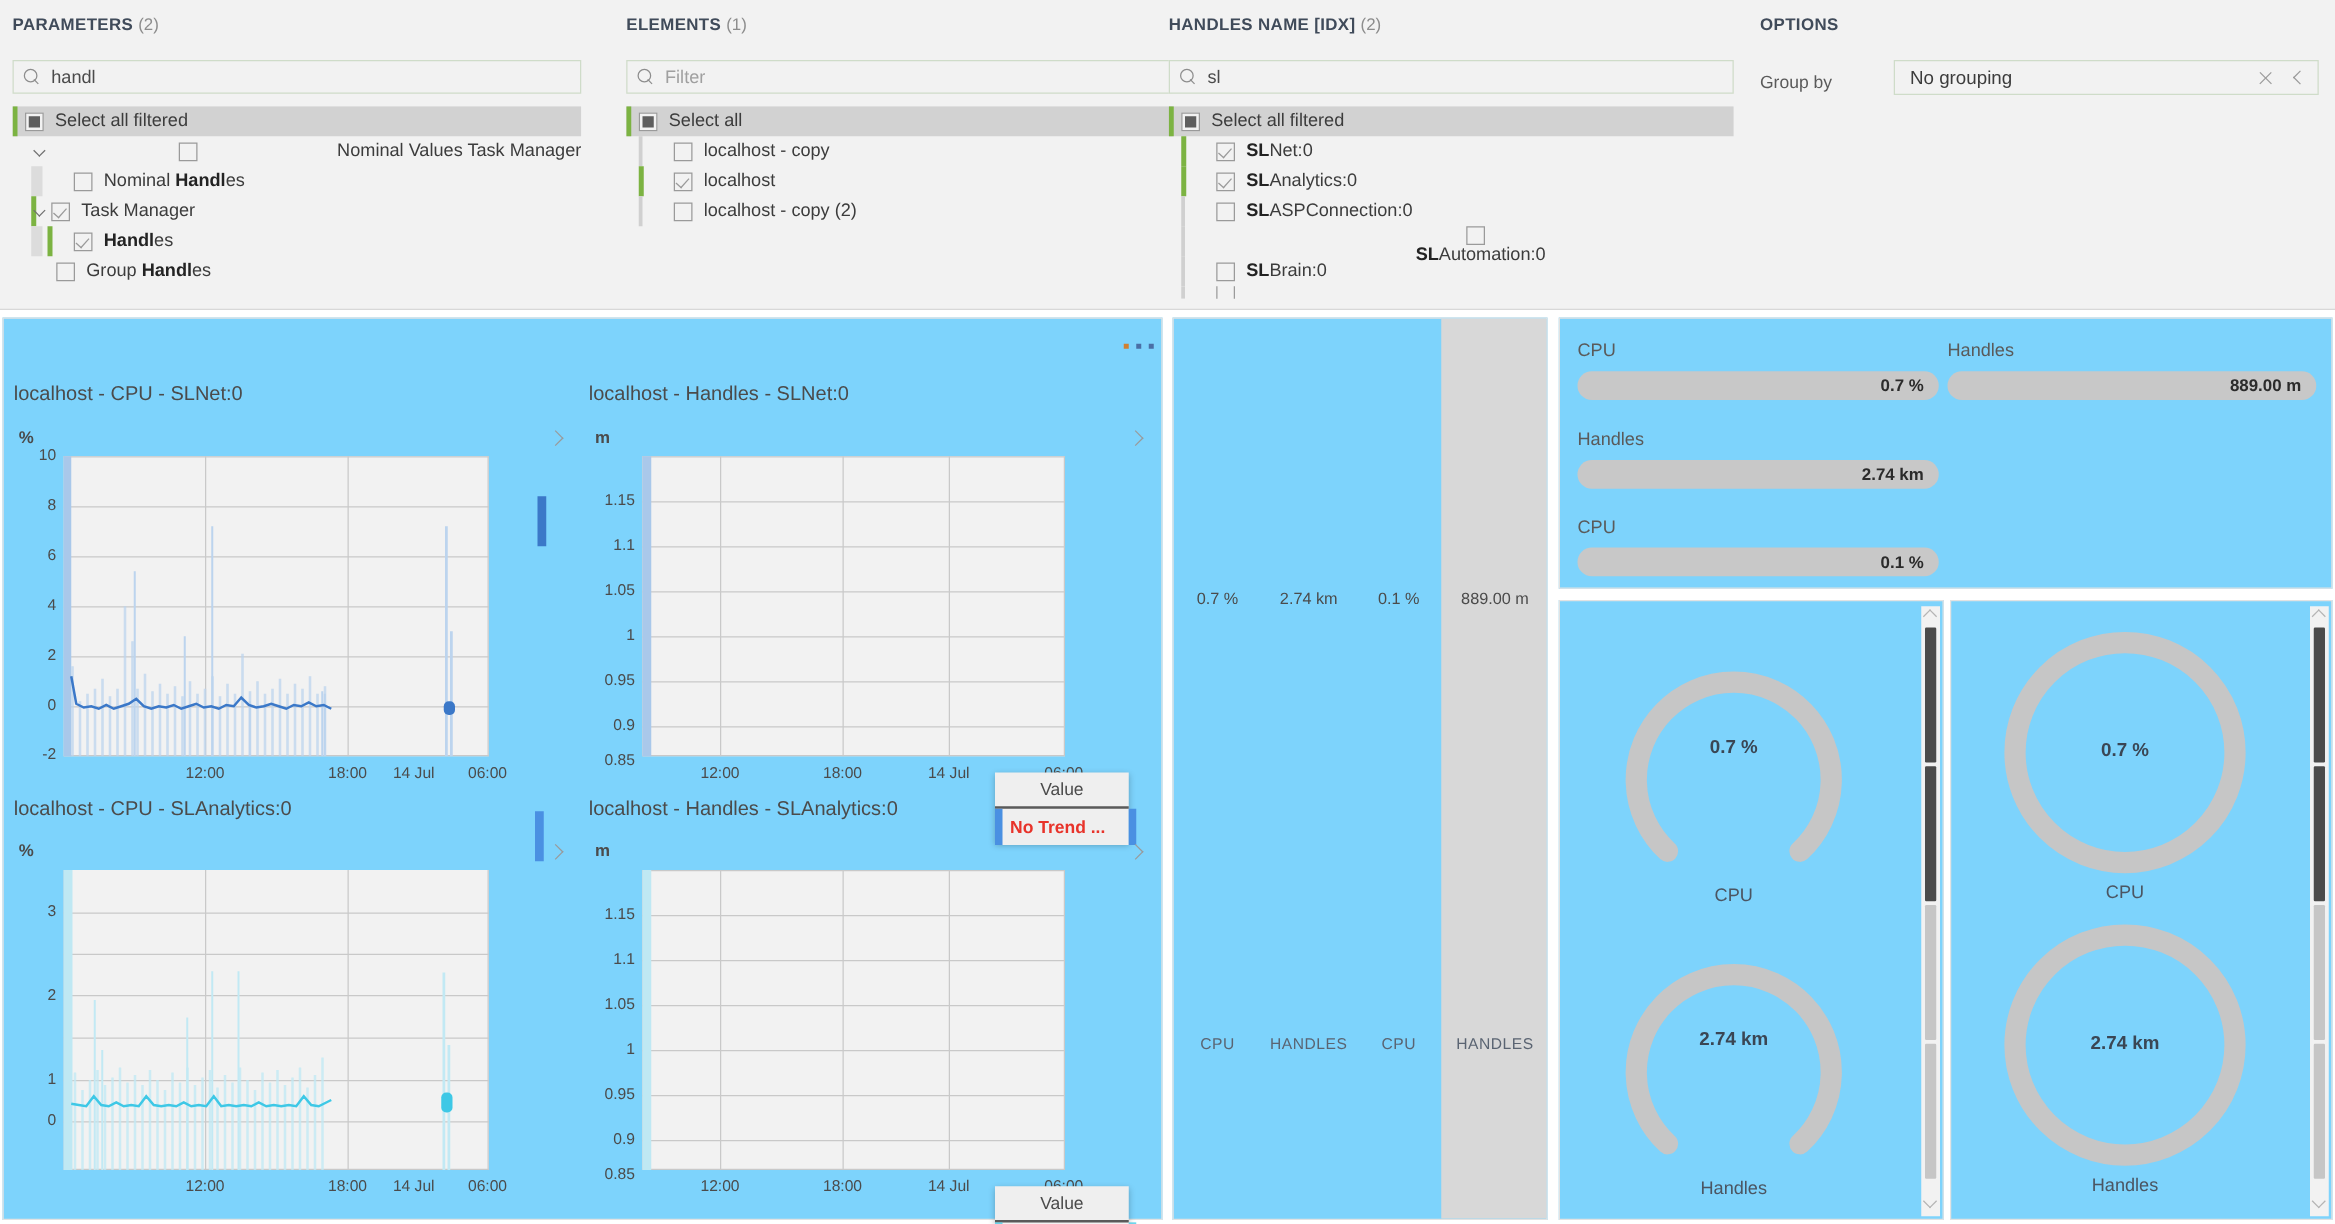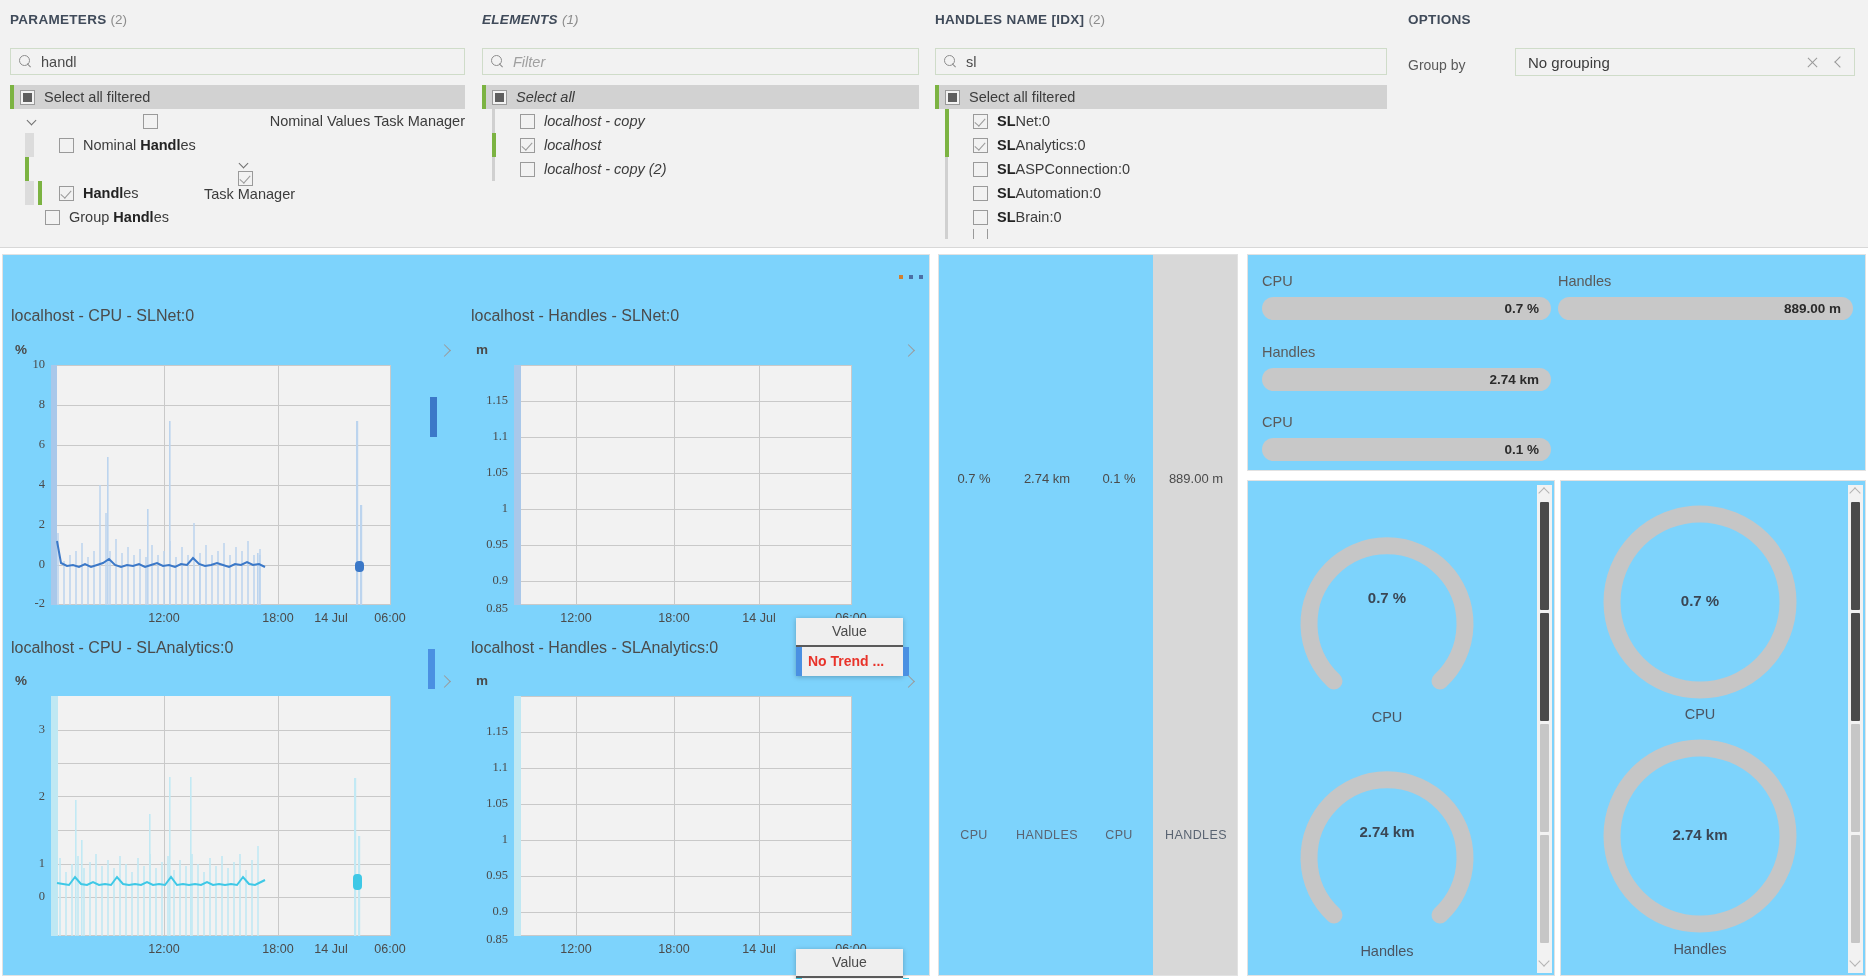--- a/index.html
+++ b/index.html
@@ -105,21 +105,21 @@
     position:absolute; font-size:16px; color:#4b4b4b; white-space:nowrap;
   }
   .axis-unit { position:absolute; font-size:13.5px; font-weight:bold; color:#4b4b4b; }
   .nav-arrow { position:absolute; width:16px;height:16px; }
   .nav-arrow::after{
     content:""; position:absolute; left:3px; top:3px; width:8px;height:8px;
     border:solid #9a9a9a; border-width:1.4px 1.4px 0 0; transform:rotate(45deg);
   }
   .plot { position:absolute; background:#f2f2f2; }
   .gl { position:absolute; background:#c9c9c9; }
-  .ytick { position:absolute; font-size:12.5px; color:#4b4b4b; text-align:right;font-family:Liberation Serif, serif; }
+  .ytick { position:absolute; font-size:12.5px; color:#4b4b4b; text-align:right; }
   .xtick { position:absolute; font-size:12.5px; color:#4b4b4b; text-align:center; }
   .band { position:absolute; }
   .legend-sw { position:absolute; width:7px; }
 
   .tooltip {
     position:absolute; background:#efefef;
     box-shadow:0 1px 5px rgba(0,0,0,.25);
     font-size:14px;
   }
   .tt-head {
@@ -194,21 +194,21 @@
           <span class="rowlabel"><span>Nominal Values Task Manager</span></span>
         </div>
 
         <div class="row" style="width:455px; padding-left:15px;">
           <span class="leftbar grey" style="left:15px; width:9px; background:#dcdcdc;"></span>
           <span class="chev blank"></span>
           <span class="chk" style="margin-left:18px;"></span>
           <span class="rowlabel"><span>Nominal </span><b>Handl</b><span>es</span></span>
         </div>
 
-        <div class="row" style="width:455px; padding-left:15px;flex-direction:column;">
+        <div class="row" style="width:455px; padding-left:15px;">
           <span class="leftbar green" style="left:15px;"></span>
           <span class="chev"></span>
           <span class="chk on"></span>
           <span class="rowlabel"><span>Task Manager</span></span>
         </div>
 
         <div class="row" style="width:455px; padding-left:15px;">
           <span class="leftbar grey" style="left:15px; width:9px; background:#dcdcdc;"></span>
           <span class="leftbar green" style="left:28px;"></span>
           <span class="chev blank"></span>
@@ -217,21 +217,21 @@
         </div>
 
         <div class="row" style="width:455px; padding-left:15px;">
           <span class="chev blank"></span>
           <span class="chk" style="margin-left:4px;"></span>
           <span class="rowlabel"><span>Group </span><b>Handl</b><span>es</span></span>
         </div>
       </div>
     </div>
 
-    <div class="col" style="left:472px; width:453px;font-style:italic;">
+    <div class="col" style="left:491px; width:453px;">
       <div class="col-title">
         <span>ELEMENTS</span>
         <span class="count">(1)</span>
       </div>
       <div class="search-box" style="width:437px;">
         <span class="mag"></span>
         <span class="search-val ph">Filter</span>
       </div>
       <div class="list-wrap" style="width:437px; height:155px;">
         <div class="row sel-all" style="width:437px; padding-left:10px;">
@@ -280,21 +280,21 @@
         <div class="row" style="width:452px; padding-left:38px;">
           <span class="leftbar green" style="left:10px;"></span>
           <span class="chk on"></span>
           <span class="rowlabel"><b>SL</b><span>Analytics:0</span></span>
         </div>
         <div class="row" style="width:452px; padding-left:38px;">
           <span class="leftbar grey" style="left:10px; width:3px;"></span>
           <span class="chk"></span>
           <span class="rowlabel"><b>SL</b><span>ASPConnection:0</span></span>
         </div>
-        <div class="row" style="width:452px; padding-left:38px;">
+        <div class="row" style="width:452px; padding-left:38px;flex-direction:column;">
           <span class="leftbar grey" style="left:10px; width:3px;"></span>
           <span class="chk"></span>
           <span class="rowlabel"><b>SL</b><span>Automation:0</span></span>
         </div>
         <div class="row" style="width:452px; padding-left:38px;">
           <span class="leftbar grey" style="left:10px; width:3px;"></span>
           <span class="chk"></span>
           <span class="rowlabel"><b>SL</b><span>Brain:0</span></span>
         </div>
         <div class="row" style="width:452px; padding-left:38px; height:10px; overflow:hidden;">

